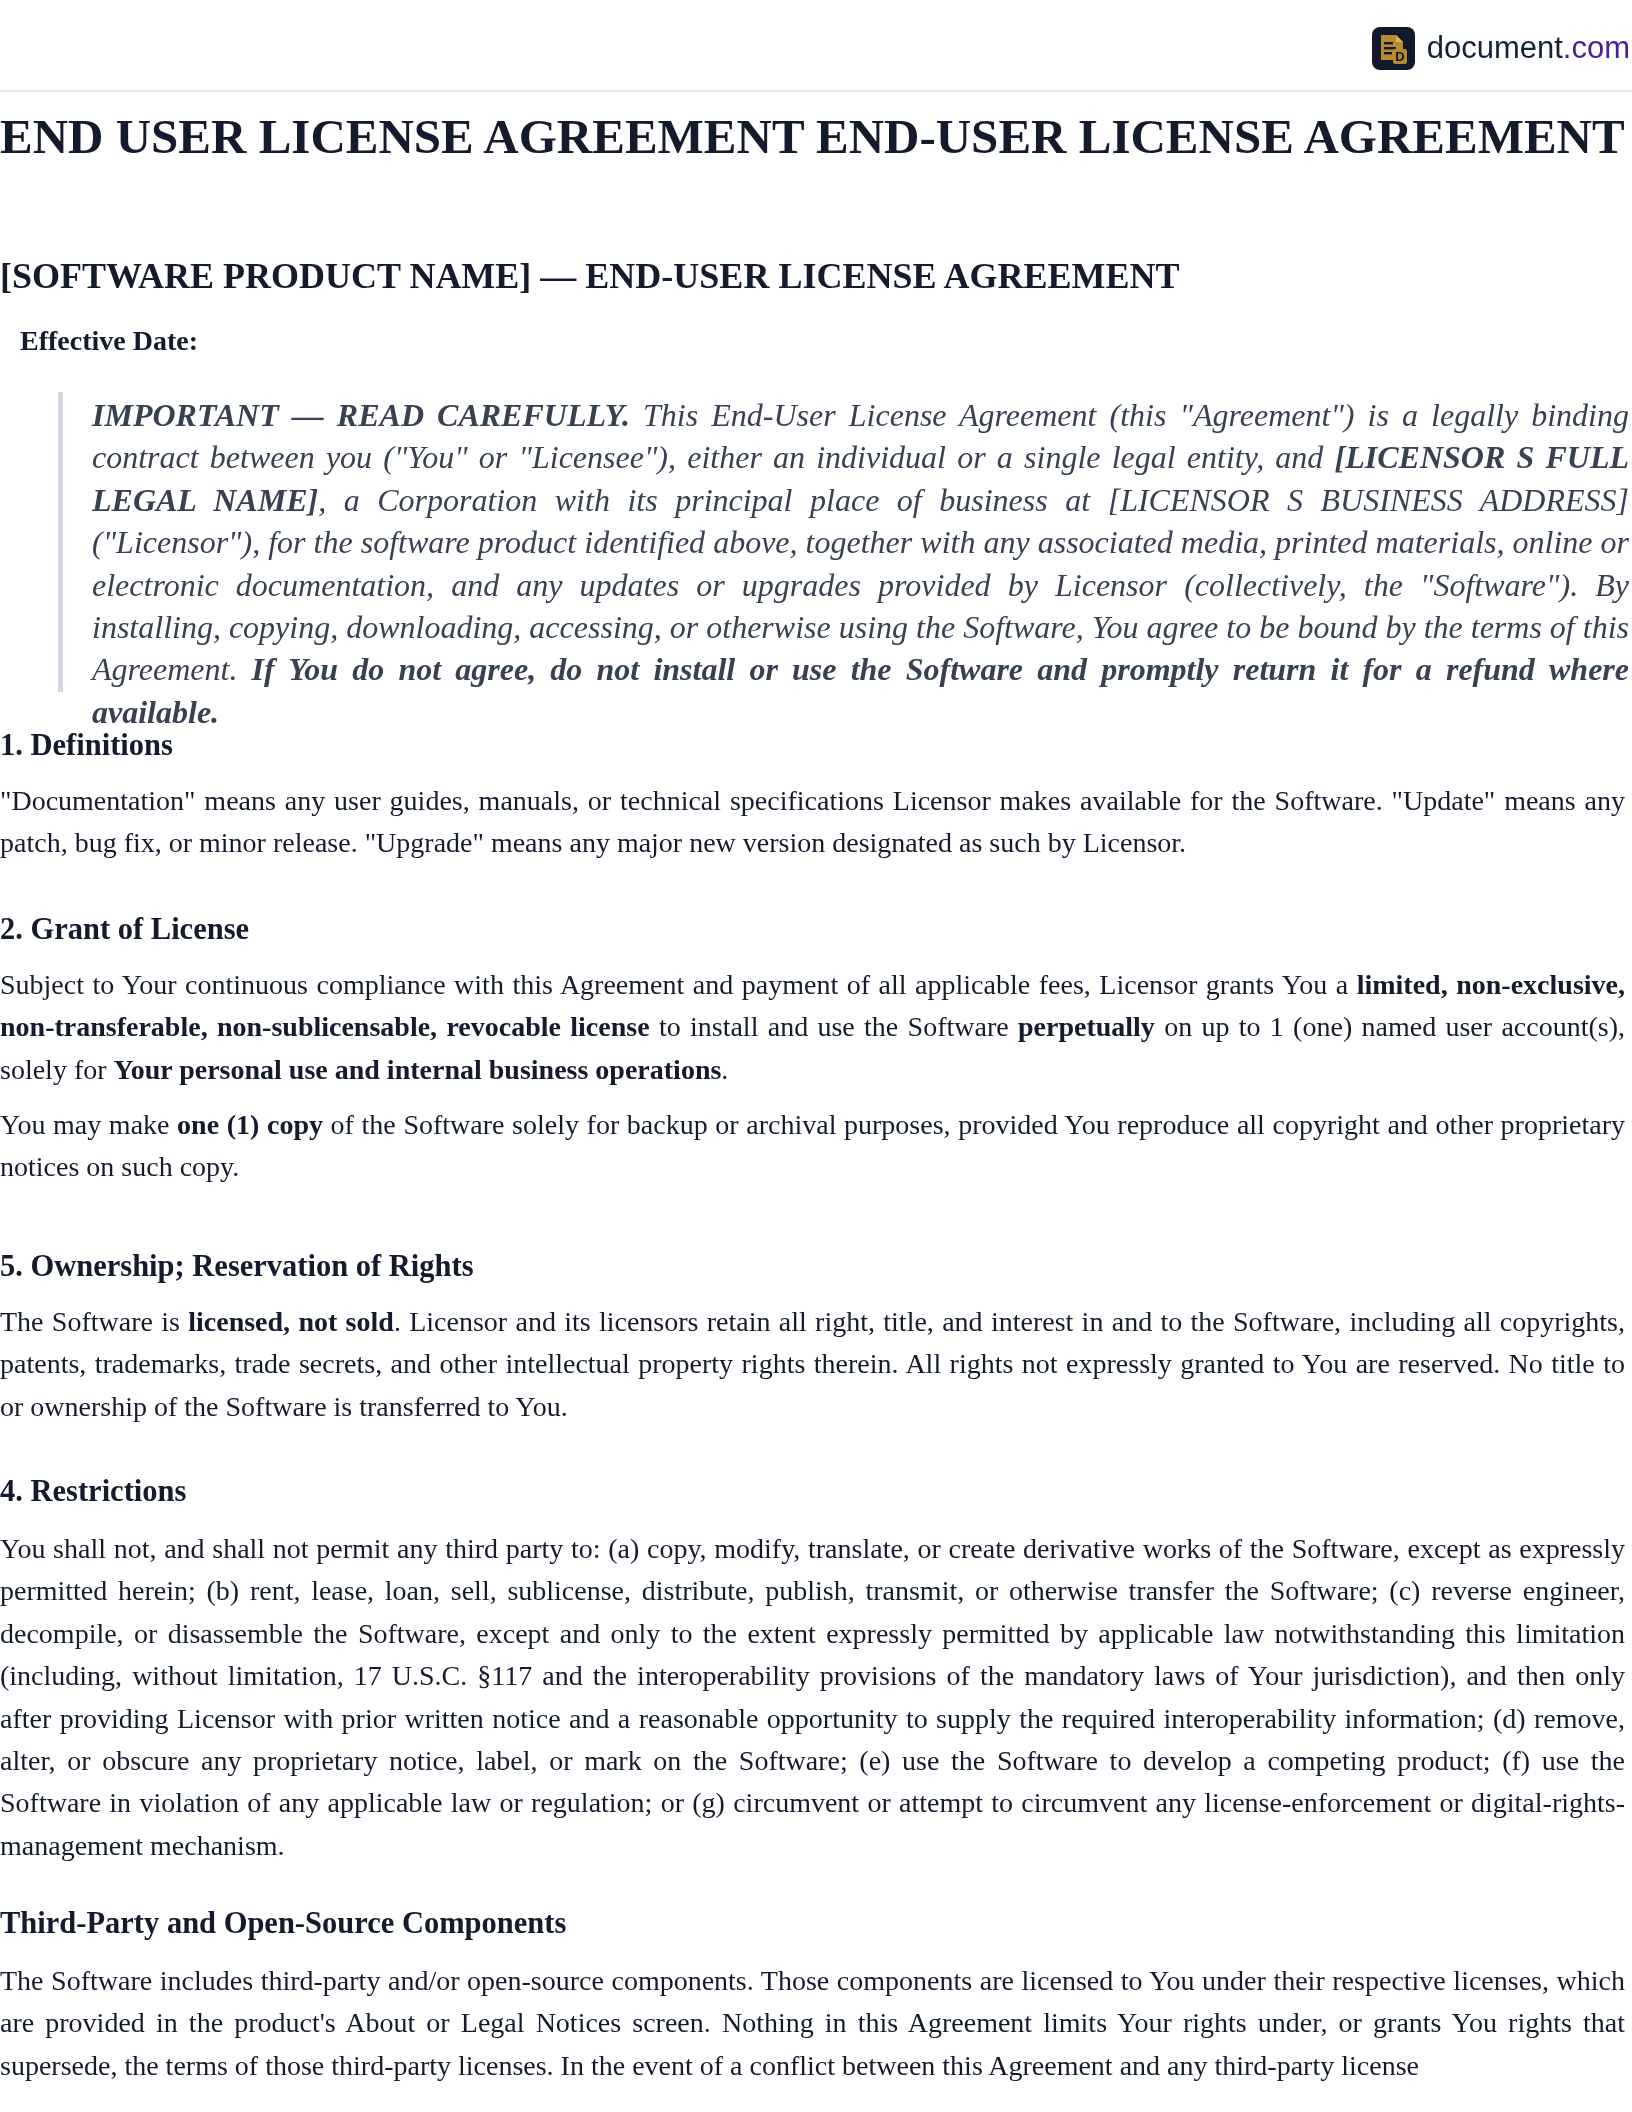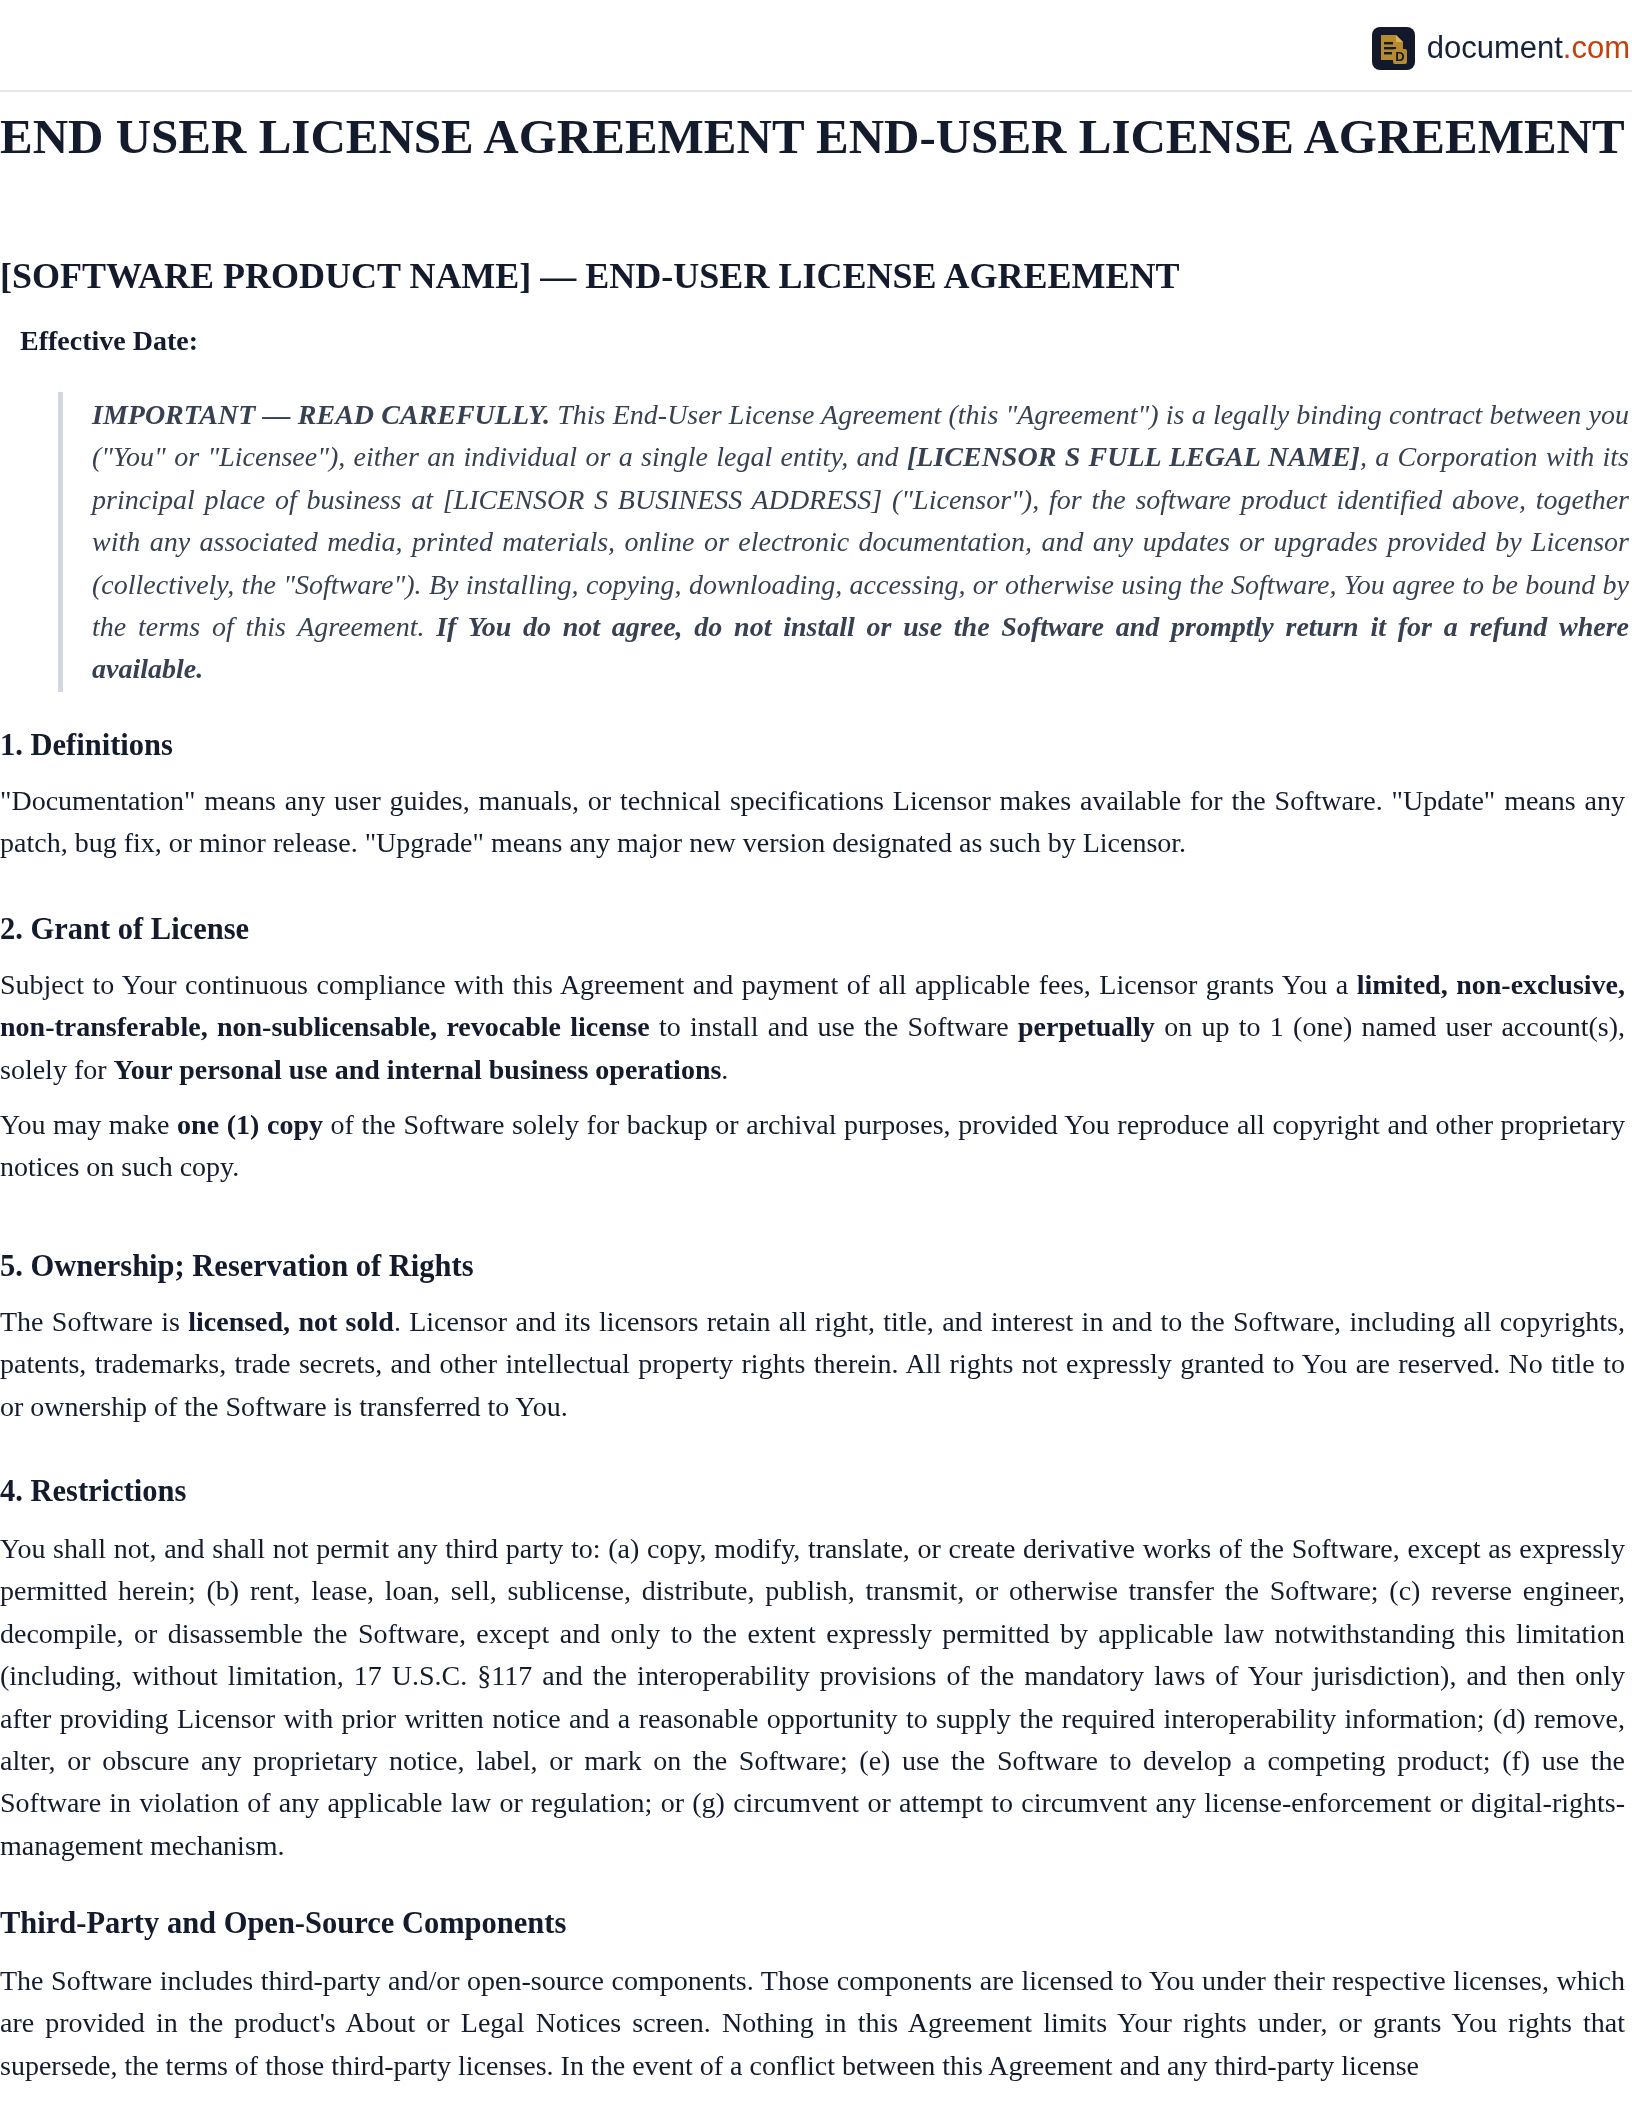--- a/index.html
+++ b/index.html
@@ -17,41 +17,41 @@
     display: flex; align-items: center; gap: 12px;
   }
   .brand-icon {
     width: 43px; height: 43px; border-radius: 8px; background: #13192b;
     position: relative; display: block;
   }
   .brand-text {
     font-family: "Liberation Sans", "DejaVu Sans", sans-serif;
     font-size: 31px; color: #16213a; letter-spacing: 0px;
   }
-  .brand-text .tld { color: #c2410c; }
+  .brand-text .tld { color: #4c1d95; }
 
   .content { position: absolute; left: 0; top: 92px; width: 1632px; }
   h1.doc-title {
     margin: 0; position: absolute; top: 22px; left: 0; width: 1632px;
     text-align: left; font-size: 49px; line-height: 45px; font-weight: bold;
     color: #141b2d;
   }
   .subtitle {
     position: absolute; top: 163px; left: 0; font-size: 36px; font-weight: bold; margin: 0;
   }
   .effective {
     position: absolute; top: 233px; left: 0; font-size: 28px; font-weight: bold; margin: 0; padding-left: 20px;
   }
   .notice {
     position: absolute; top: 300px; left: 58px; width: 1574px; box-sizing: border-box;
     border-left: 5px solid #d3d7df; padding: 0 0 0 29px;
     height: 300px;
   }
   .notice p {
-    margin: 0; padding-top: 2px; font-style: italic; font-size: 28px; line-height: 42.4px;
+    margin: 0; padding-top: 2px; font-style: italic; font-size: 32px; line-height: 42.4px;
     color: #384152; text-align: justify; width: 1537px;
   }
   .sec-h {
     position: absolute; left: 0; margin: 0; font-size: 30.5px; font-weight: bold; color: #141b2d;
   }
   .body-p {
     position: absolute; left: 0; width: 1625px; margin: 0; font-size: 28px; line-height: 42.4px;
     text-align: justify; color: #141b2d;
   }
   b { font-weight: bold; }

